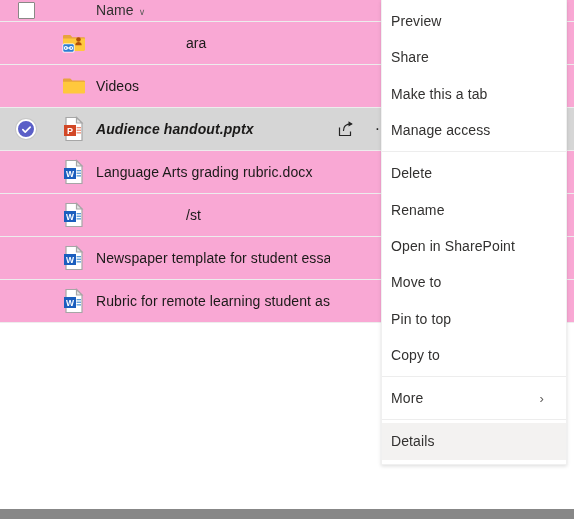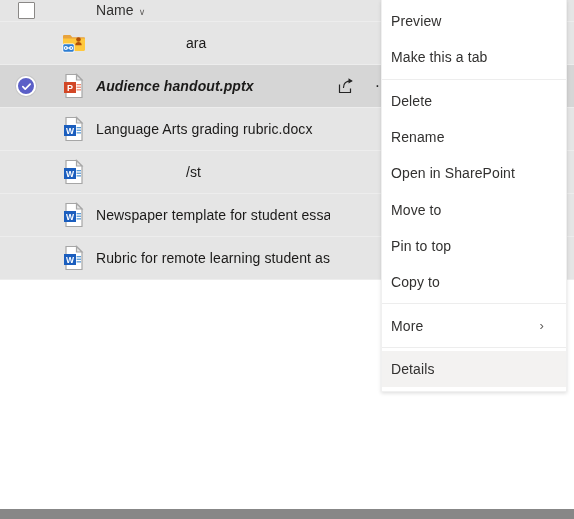--- a/index.html
+++ b/index.html
@@ -29,21 +29,21 @@
     top: 0;
     width: 574px;
   }
   .row {
     position: relative;
     height: 43px;
     box-sizing: border-box;
     border-bottom: 1px solid #ededed;
     display: flex;
     align-items: center;
-    background: #e5e5e5;
+    background: #f9a8d4;
   }
   .row.header {
     height: 22px;
     border-bottom: 1px solid #ededed;
     align-items: flex-end;
   }
   .row.selected {
     background: #d6d6d6;
   }
   .cell-check {
@@ -231,20 +231,32 @@
             <path d="M3.3 4.5h5.4" stroke="#ffffff" stroke-width="1.1" fill="none"></path>
             <circle cx="3.4" cy="4.5" r="1.5" fill="none" stroke="#ffffff" stroke-width="1.1"></circle>
             <circle cx="8.6" cy="4.5" r="1.5" fill="none" stroke="#ffffff" stroke-width="1.1"></circle>
           </g>
         </svg>
       </div>
       <div class="cell-actions"></div>
       <div class="cell-modified">ara</div>
     </div>
 
+    <div class="row">
+      <div class="cell-check"></div>
+      <div class="cell-icon">
+        <svg width="24" height="20" viewBox="0 0 24 20">
+          <path d="M1 3.6c0-.7.6-1.2 1.2-1.2h6.1l2 2.2h11.5c.7 0 1.2.6 1.2 1.2v1H1z" fill="#e8a33d"></path>
+          <path d="M1 5.8h22v10.6c0 .7-.6 1.2-1.2 1.2H2.2c-.7 0-1.2-.6-1.2-1.2z" fill="#ffc83d"></path>
+        </svg>
+      </div>
+      <div class="cell-name">Videos</div>
+      <div class="cell-actions"></div>
+      <div class="cell-modified">/st</div>
+    </div>
 
     <div class="row selected">
       <div class="cell-check">
         <div class="check-circle">
           <svg width="11" height="11" viewBox="0 0 12 12">
             <path d="M2 6.2l2.6 2.6L10 3.4" stroke="#ffffff" stroke-width="1.8" fill="none" stroke-linecap="round" stroke-linejoin="round"></path>
           </svg>
         </div>
       </div>
       <div class="cell-icon">
@@ -346,21 +358,27 @@
     </div>
 
   </div>
 
   <div class="context-menu">
 
     <div class="menu-item">
       <span>Preview</span>
     </div>
     <div class="menu-item">
+      <span>Share</span>
+    </div>
+    <div class="menu-item">
       <span>Make this a tab</span>
+    </div>
+    <div class="menu-item">
+      <span>Manage access</span>
     </div>
     <div class="menu-divider"></div>
     <div class="menu-item">
       <span>Delete</span>
     </div>
     <div class="menu-item">
       <span>Rename</span>
     </div>
     <div class="menu-item">
       <span>Open in SharePoint</span>

